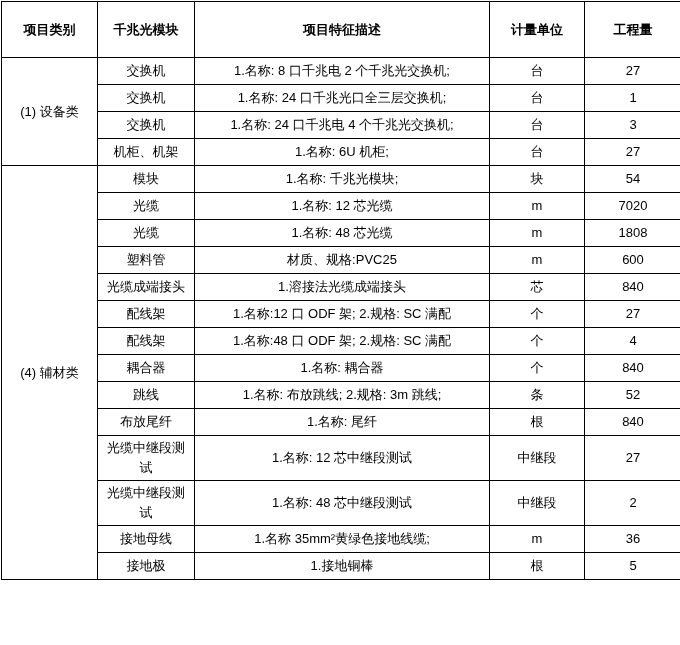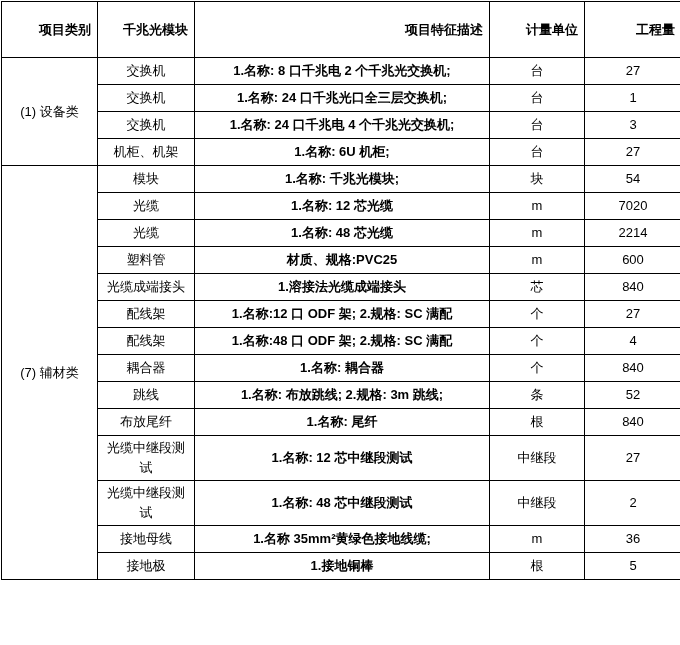--- a/index.html
+++ b/index.html
@@ -32,38 +32,36 @@
     vertical-align: middle;
     text-align: center;
     overflow: hidden;
     padding: 2px 4px;
     box-sizing: border-box;
   }
   table.boq th {
     font-weight: bold;
     height: 56px;
     padding: 2px 6px;
-    text-align: right;
   }
   table.boq td {
     height: 27px;
   }
   td.cell-category {
     width: 96px;
     padding: 2px 6px;
   }
   td.cell-name {
     padding: 4px 10px;
     word-break: break-all;
   }
   td.cell-desc {
     text-align: left;
     padding: 4px 8px;
     word-break: break-all;
-    font-weight: bold;
   }
   td.cell-unit {
     padding: 4px 10px;
   }
   td.cell-qty {
     padding: 4px 6px;
   }
 </style>
 </head>
 <body>
@@ -107,37 +105,37 @@
           <td class="cell-unit">台</td>
           <td class="cell-qty">3</td>
         </tr>
         <tr>
           <td class="cell-name">机柜、机架</td>
           <td class="cell-desc">1.名称: 6U 机柜;</td>
           <td class="cell-unit">台</td>
           <td class="cell-qty">27</td>
         </tr>
         <tr>
-          <td class="cell-category" rowspan="14">(7) 辅材类</td>
+          <td class="cell-category" rowspan="14">(4) 辅材类</td>
           <td class="cell-name">模块</td>
           <td class="cell-desc">1.名称: 千兆光模块;</td>
           <td class="cell-unit">块</td>
           <td class="cell-qty">54</td>
         </tr>
         <tr>
           <td class="cell-name">光缆</td>
           <td class="cell-desc">1.名称: 12 芯光缆</td>
           <td class="cell-unit">m</td>
           <td class="cell-qty">7020</td>
         </tr>
         <tr>
           <td class="cell-name">光缆</td>
           <td class="cell-desc">1.名称: 48 芯光缆</td>
           <td class="cell-unit">m</td>
-          <td class="cell-qty">2214</td>
+          <td class="cell-qty">1808</td>
         </tr>
         <tr>
           <td class="cell-name">塑料管</td>
           <td class="cell-desc">材质、规格:PVC25</td>
           <td class="cell-unit">m</td>
           <td class="cell-qty">600</td>
         </tr>
         <tr>
           <td class="cell-name">光缆成端接头</td>
           <td class="cell-desc">1.溶接法光缆成端接头</td>

